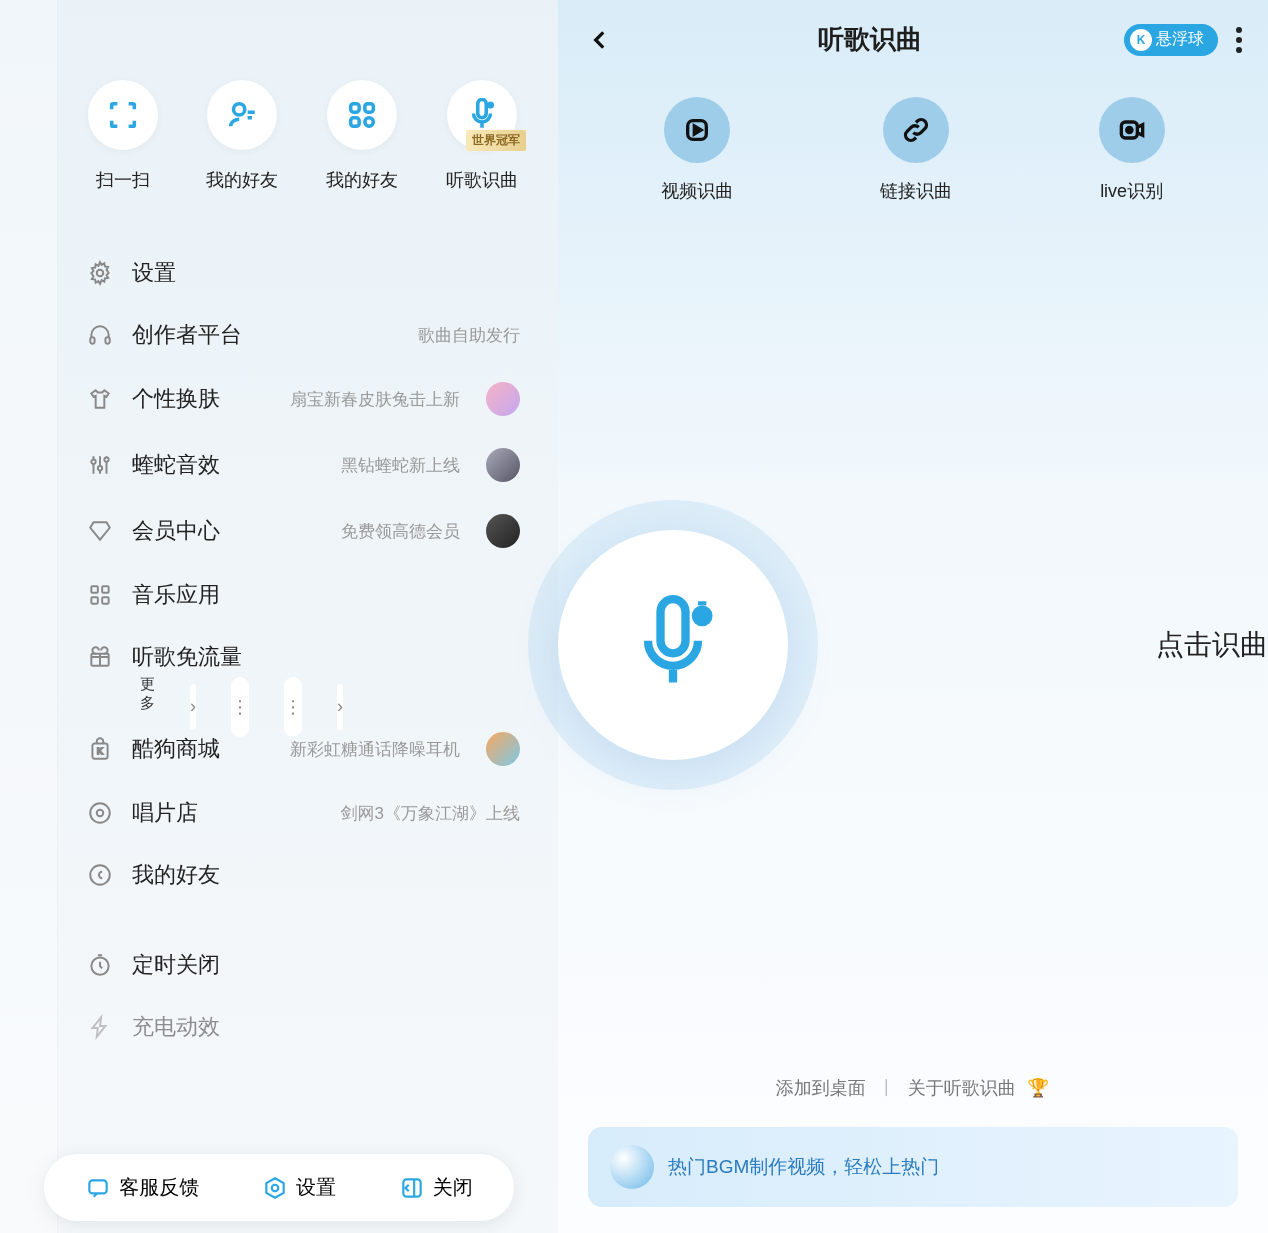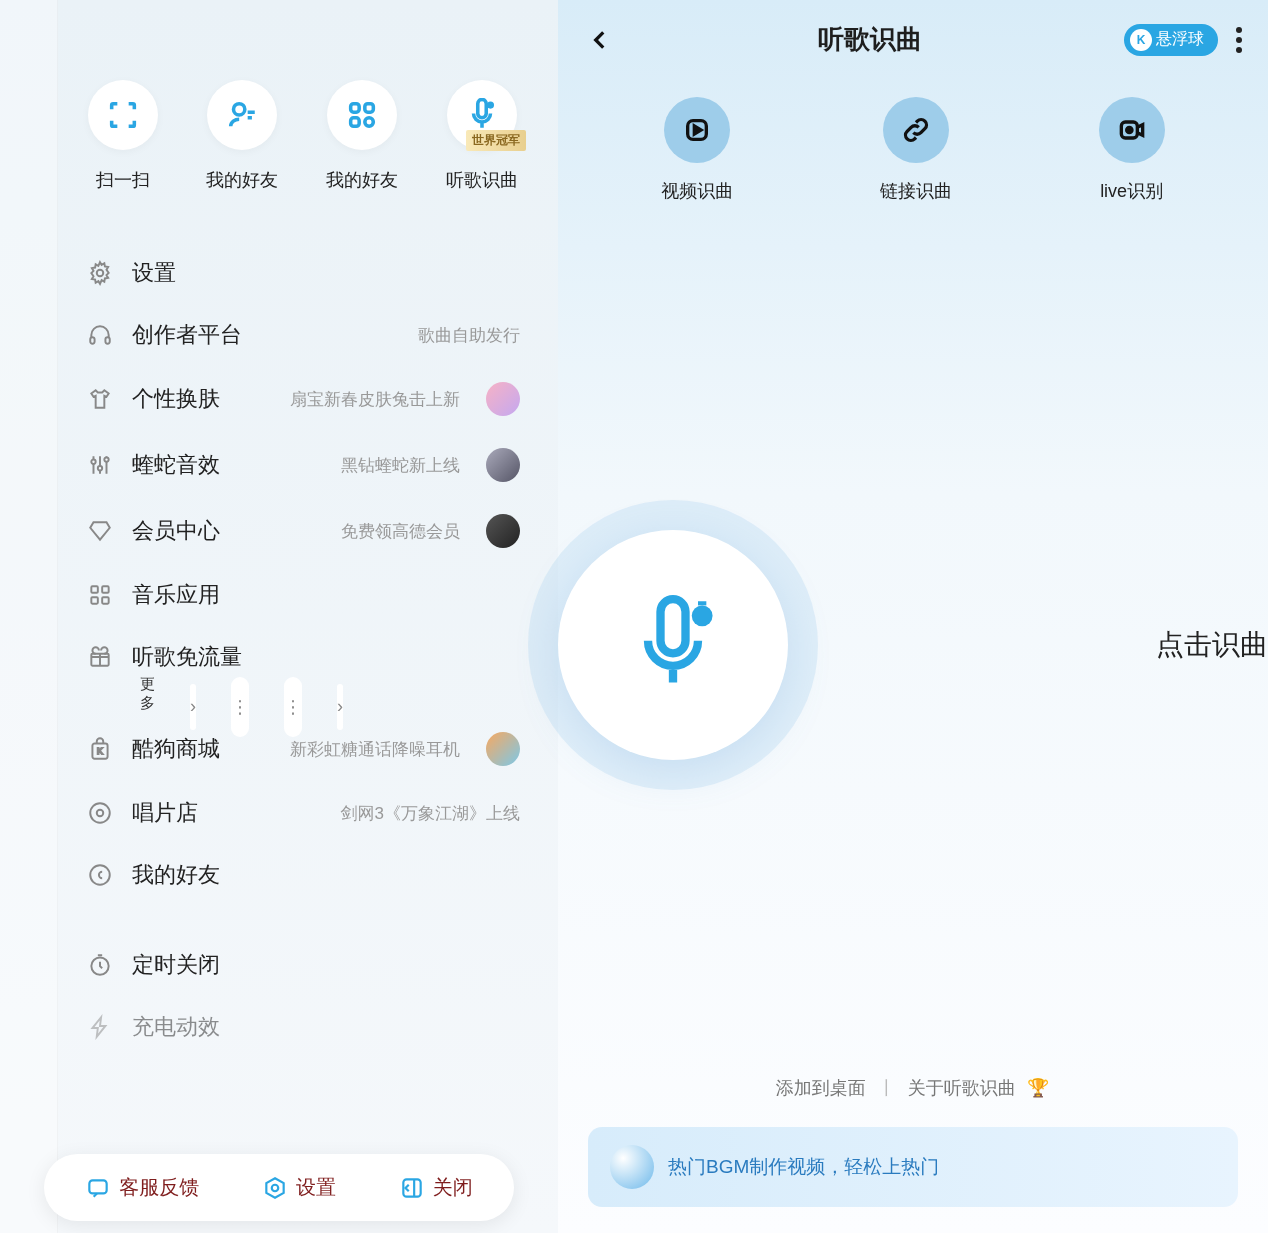--- a/index.html
+++ b/index.html
@@ -111,21 +111,21 @@
       width: 470px;
       background: #fff;
       border-radius: 40px;
       box-shadow: 0 4px 20px rgba(0,0,0,0.08);
       display: flex;
       justify-content: space-around;
       padding: 20px 10px;
     }
     .bottom-item {
       display: flex; align-items: center; gap: 8px;
-      font-size: 20px; color: #7f1d1d;
+      font-size: 20px; color: #000000;
     }
     .bottom-item .bi-icon { width:26px; height:26px; display:flex; align-items:center; justify-content:center; }
 
     
     .right-panel {
       width: 710px;
       height: 100%;
       background: linear-gradient(180deg, #d8ecf8 0%, #f2f8fc 40%, #fcfdff 100%);
       position: relative;
       display: flex;

